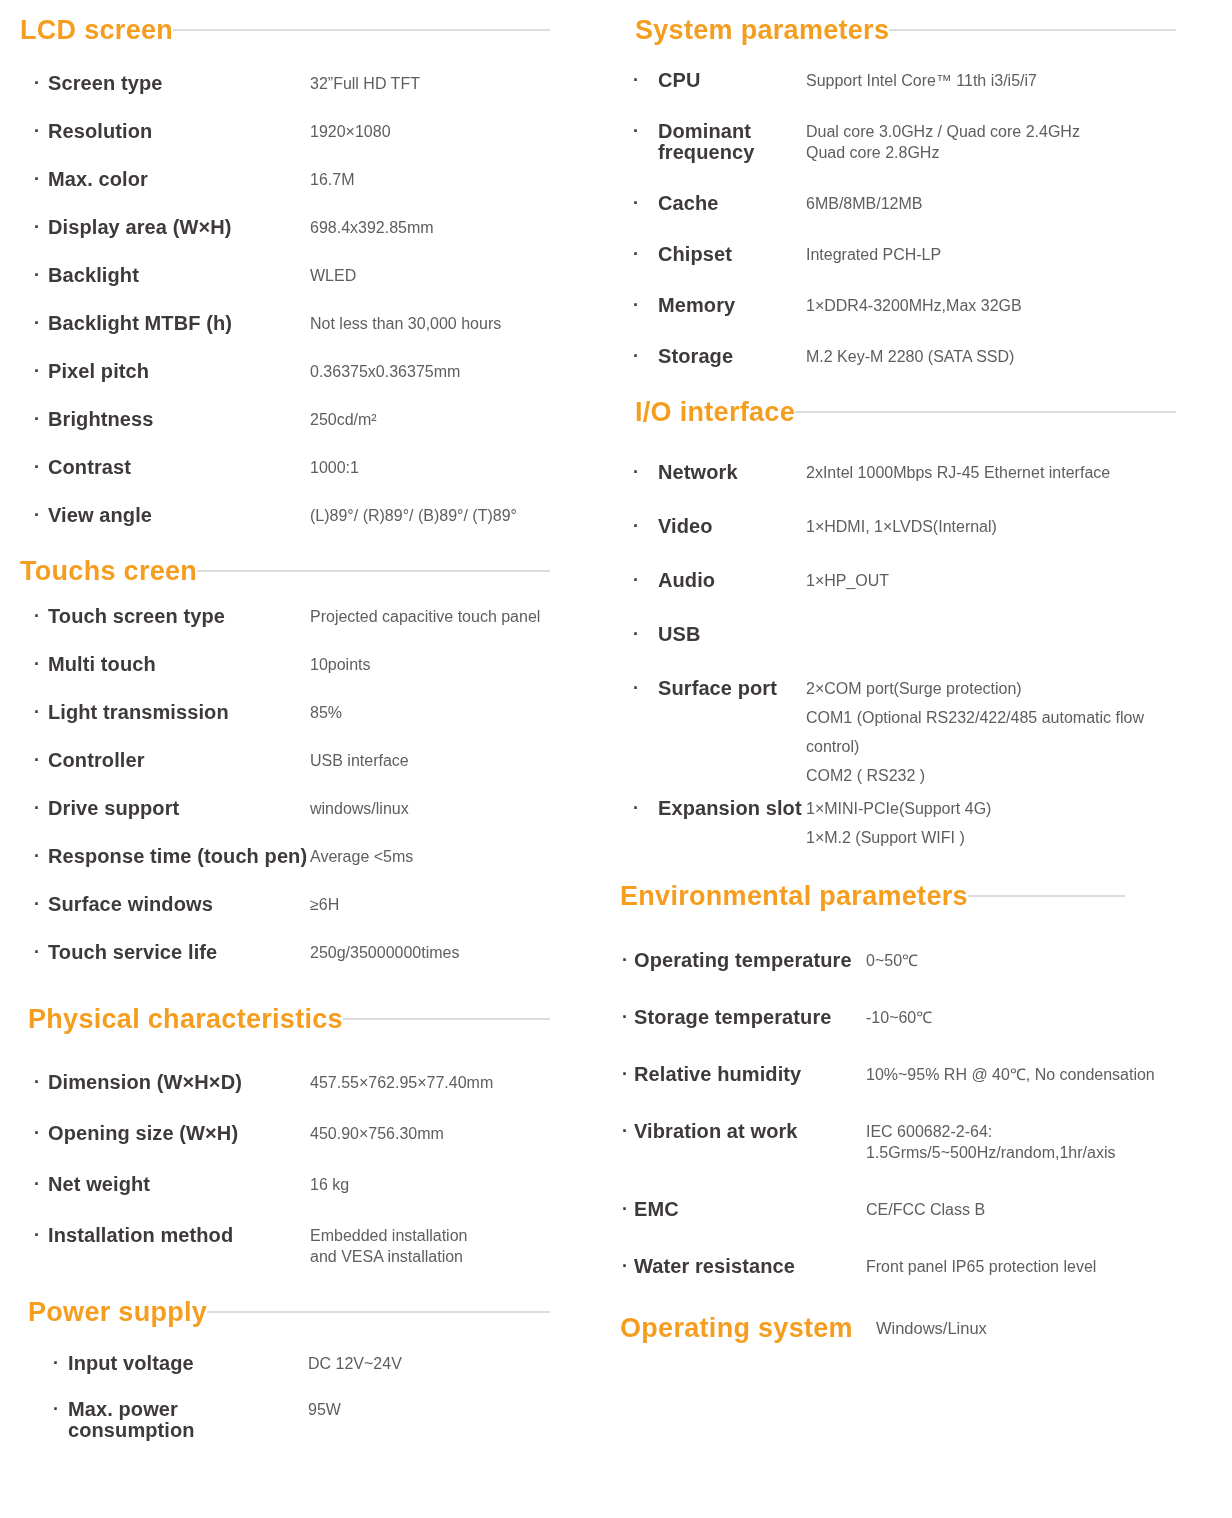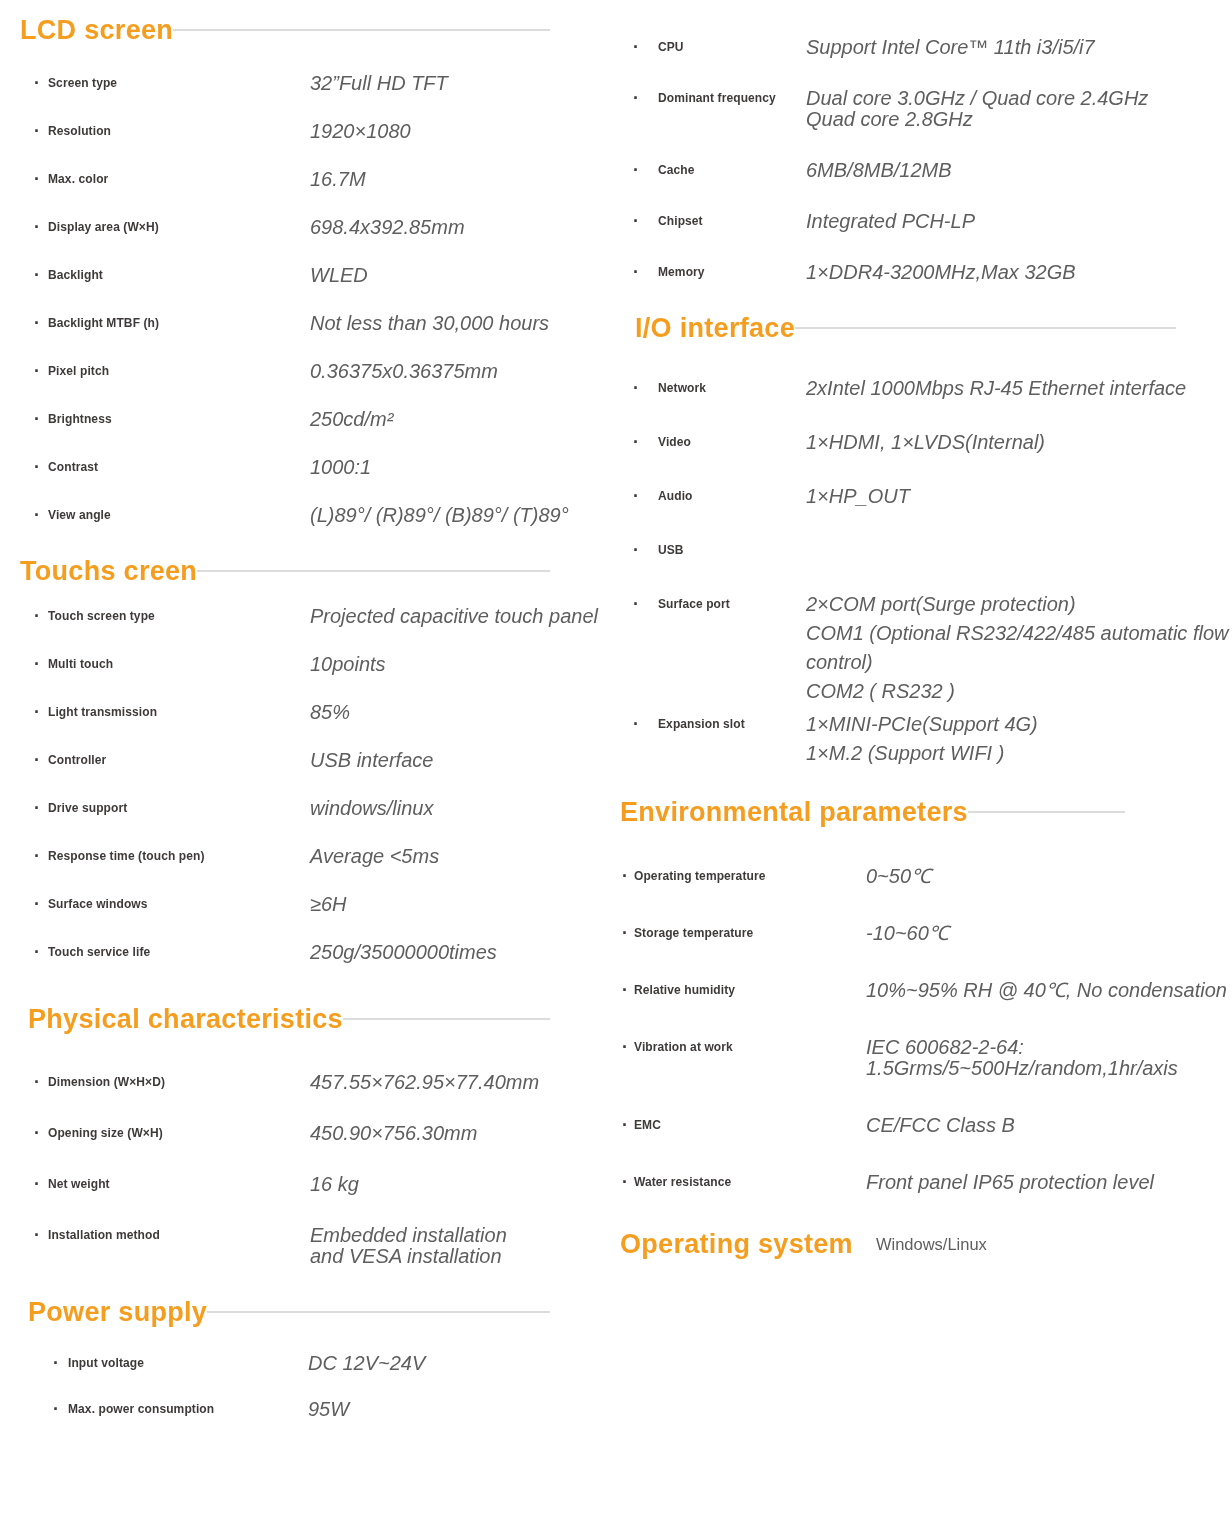--- a/index.html
+++ b/index.html
@@ -23,24 +23,24 @@
     font-size:27px;font-weight:700;color:var(--accent);
     line-height:30px;white-space:nowrap;letter-spacing:.3px;
   }
   .divider{flex:1;height:2px;background:var(--line-color);}
   .col-left .divider{margin-right:10px;}
 
   .row{display:flex;align-items:flex-start;}
   .bullet{flex:0 0 auto;line-height:21px;}
   .bullet::before{content:"\00B7";font-weight:700;color:var(--label-color);font-size:18px;}
   .label{
-    flex:0 0 auto;font-size:12px;font-weight:700;color:var(--label-color);
+    flex:0 0 auto;font-size:20px;font-weight:700;color:var(--label-color);
     line-height:21px;letter-spacing:.1px;
   }
-  .value{flex:1;font-size:20px;color:var(--value-color);line-height:21px;font-style:italic;}
+  .value{flex:1;font-size:16px;color:var(--value-color);line-height:21px;}
   .vline{white-space:nowrap;}
 
   
   .col-left .row{padding-left:14px;}
   .col-left .bullet{width:14px;}
   .col-left .label{width:262px;}
 
   
   .col-right .row{padding-left:13px;}
   .col-right .bullet{width:25px;}
@@ -290,20 +290,24 @@
           <span class="label" data-name="spec-label">Max. power consumption</span>
           <div class="value" data-name="spec-value">
             <div class="vline" data-name="spec-value-line">95W</div>
           </div>
         </div>
       </div>
     </section>
   </div>
 <div class="col col-right" data-name="right-column">
     <section class="spec-section" data-name="section-system-parameters">
+      <div class="section-heading" data-name="section-heading">
+        <span class="section-title" data-name="section-title">System parameters</span>
+        <div class="divider" data-name="section-divider-line"></div>
+      </div>
       <div class="rows" data-name="spec-rows">
         <div class="row" data-name="spec-row">
           <span class="bullet" data-name="bullet-icon"></span>
           <span class="label" data-name="spec-label">CPU</span>
           <div class="value" data-name="spec-value">
             <div class="vline" data-name="spec-value-line">Support Intel Core™ 11th i3/i5/i7</div>
           </div>
         </div>
         <div class="row" data-name="spec-row">
           <span class="bullet" data-name="bullet-icon"></span>
@@ -325,20 +329,27 @@
           <span class="label" data-name="spec-label">Chipset</span>
           <div class="value" data-name="spec-value">
             <div class="vline" data-name="spec-value-line">Integrated PCH-LP</div>
           </div>
         </div>
         <div class="row" data-name="spec-row">
           <span class="bullet" data-name="bullet-icon"></span>
           <span class="label" data-name="spec-label">Memory</span>
           <div class="value" data-name="spec-value">
             <div class="vline" data-name="spec-value-line">1×DDR4-3200MHz,Max 32GB</div>
+          </div>
+        </div>
+        <div class="row" data-name="spec-row">
+          <span class="bullet" data-name="bullet-icon"></span>
+          <span class="label" data-name="spec-label">Storage</span>
+          <div class="value" data-name="spec-value">
+            <div class="vline" data-name="spec-value-line">M.2 Key-M 2280  (SATA SSD)</div>
           </div>
         </div>
       </div>
     </section>
     <section class="spec-section" data-name="section-io-interface">
       <div class="section-heading" data-name="section-heading">
         <span class="section-title" data-name="section-title">I/O interface</span>
         <div class="divider" data-name="section-divider-line"></div>
       </div>
       <div class="rows" data-name="spec-rows">

